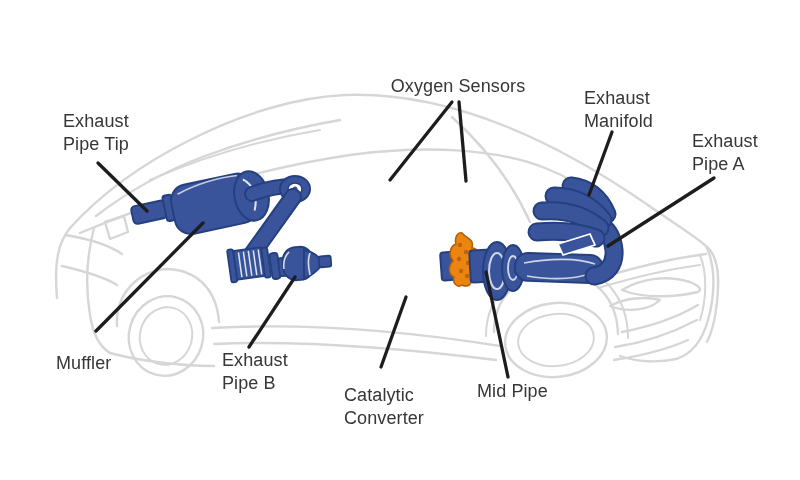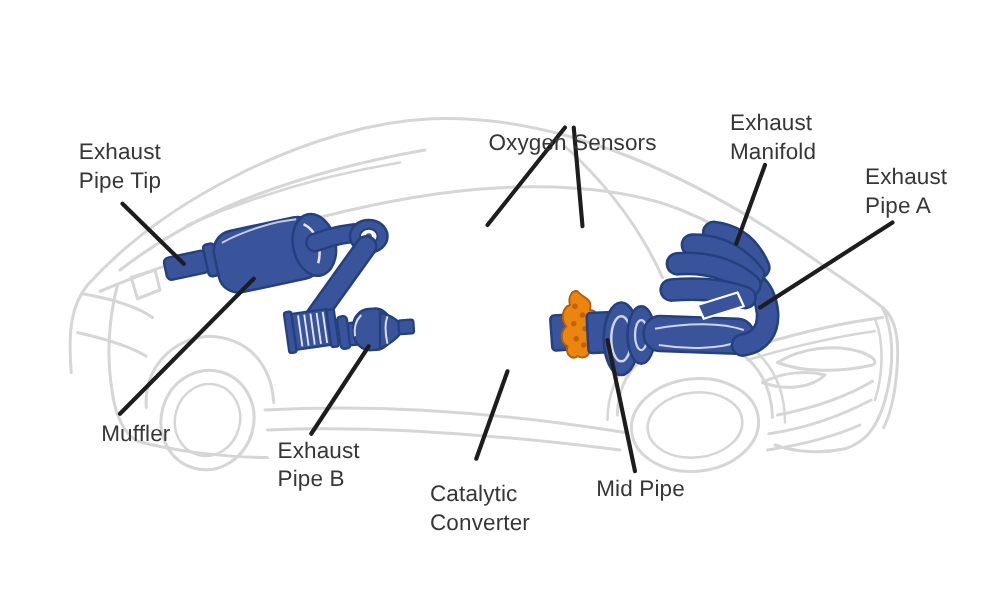--- a/index.html
+++ b/index.html
@@ -1,21 +1,21 @@
 <!DOCTYPE html>
 <html><head>
 <meta charset="utf-8">
 <style>
   html,body{margin:0;padding:0;background:#fff;}
   #stage{position:relative;width:800px;height:480px;background:#fff;overflow:hidden;
          font-family:"Liberation Sans","DejaVu Sans",sans-serif;}
   #art{position:absolute;left:0;top:0;}
   .part-label{position:absolute;font-size:18px;line-height:23px;color:#363636;
               white-space:pre-line;letter-spacing:0.1px;}
-  .part-label.center{text-align:center;margin-top:28px;}
+  .part-label.center{text-align:center;}
 </style>
 </head>
 <body>
 
 <div id="stage">
 
   <svg id="art" width="800" height="480" viewBox="0 0 800 480">
 
     <g fill="none" stroke="#D6D6D6" stroke-width="2.4" stroke-linecap="round" stroke-linejoin="round">
 
@@ -168,21 +168,21 @@
       <line x1="381" y1="367" x2="406" y2="297"></line>
       <line x1="508" y1="377" x2="486" y2="272"></line>
       <line x1="612" y1="132" x2="589" y2="195"></line>
       <line x1="714" y1="178" x2="608" y2="246"></line>
     </g>
   </svg>
 
   <div class="part-label" style="left:63px;top:110px;">Exhaust
 Pipe Tip</div>
 
-  <div class="part-label" style="left:56px;top:336px;margin-left:25px;">Muffler</div>
+  <div class="part-label" style="left:56px;top:352px;">Muffler</div>
 
   <div class="part-label" style="left:222px;top:349px;">Exhaust
 Pipe B</div>
 
   <div class="part-label center" style="left:388px;top:75px;width:140px;">Oxygen Sensors</div>
 
   <div class="part-label" style="left:344px;top:384px;">Catalytic
 Converter</div>
 
   <div class="part-label" style="left:477px;top:380px;text-align:center;">Mid Pipe</div>

